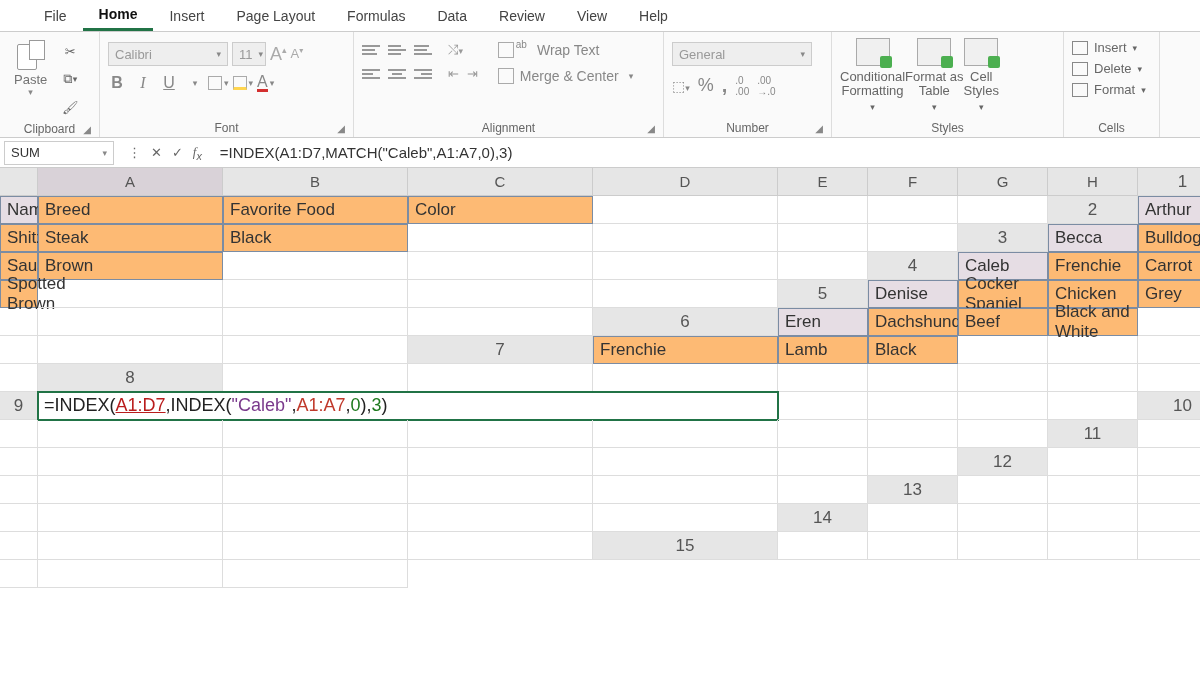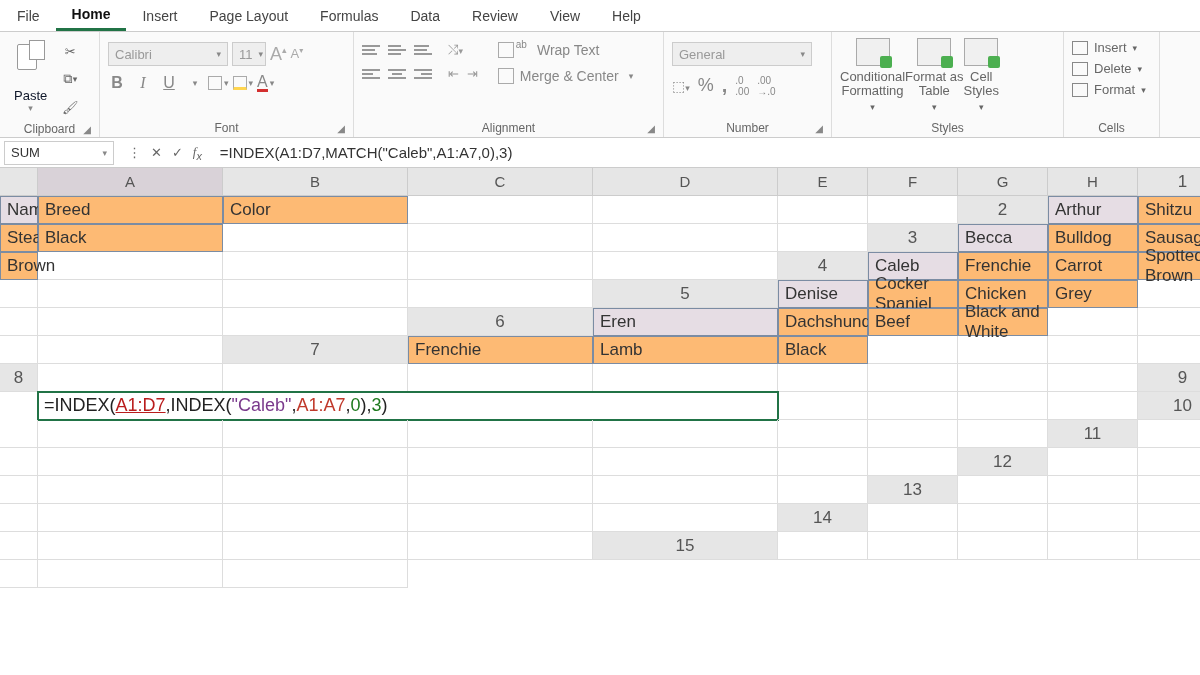--- a/index.html
+++ b/index.html
@@ -1,19 +1,19 @@
 <!DOCTYPE html>
 <html><head>
 <meta charset="utf-8">
 <style>
   * { box-sizing: border-box; margin: 0; padding: 0; font-family: "Segoe UI", Arial, sans-serif; }
   body { background: #fff; font-size: 13px; color: #333; width: 1200px; }
   
   
-  .tabs { display: flex; align-items: center; height: 32px; padding-left: 1px; gap: 0; border-bottom: 1px solid #ccc; }
+  .tabs { display: flex; align-items: center; height: 32px; padding-left: 28px; gap: 0; border-bottom: 1px solid #ccc; }
   .tab { padding: 6px 16px; cursor: pointer; color: #444; font-size: 14px; }
   .tab.active { font-weight: 600; border-bottom: 3px solid #217346; color: #111; }
   
   
   .ribbon { display: flex; height: 106px; border-bottom: 1px solid #ccc; background: #fafafa; align-items: stretch; }
   .group { border-right: 1px solid #ddd; padding: 4px 8px 0 8px; display: flex; flex-direction: column; justify-content: space-between; }
   .group-body { display: flex; align-items: flex-start; gap: 6px; flex: 1; }
   .group-label { text-align: center; font-size: 12px; color: #666; padding: 4px 0 2px; position: relative; }
   .group-label .launcher { position: absolute; right: 0; bottom: 3px; font-size: 10px; color: #888; cursor: pointer; }
   
@@ -112,21 +112,21 @@
 
 <div class="ribbon">
 
   <div class="group" style="width:100px">
     <div class="group-body">
       <div class="big-paste">
         <div class="paste-icon">
           <div class="clipboard-shape"></div>
             <div class="doc-shape"></div>
         </div>
-        <div style="margin-top:16px;color:#0f172a">Paste</div>
+        <div style="margin-top:0;color:#737373">Paste</div>
         <div style="font-size:9px;color:#888">▾</div>
       </div>
       <div class="mini-col">
         <div class="mini-btn">
             <span>✂</span>
           </div>
         <div class="mini-btn">
             <span>⧉</span>
             <span style="font-size:9px">▾</span>
           </div>
@@ -318,20 +318,21 @@
     <div class="hdr">B</div>
     <div class="hdr">C</div>
     <div class="hdr">D</div>
     <div class="hdr">E</div>
     <div class="hdr">F</div>
     <div class="hdr">G</div>
     <div class="hdr">H</div>
     <div class="cell hdr rowhdr">1</div>
     <div class="cell tbl a">Name</div>
     <div class="cell tbl bcd">Breed</div>
+    <div class="cell tbl bcd">Favorite Food</div>
     <div class="cell tbl bcd">Color</div>
     <div class="cell"></div>
     <div class="cell"></div>
     <div class="cell"></div>
     <div class="cell"></div>
     <div class="cell hdr rowhdr">2</div>
     <div class="cell tbl a">Arthur</div>
     <div class="cell tbl bcd">Shitzu</div>
     <div class="cell tbl bcd">Steak</div>
     <div class="cell tbl bcd">Black</div>

